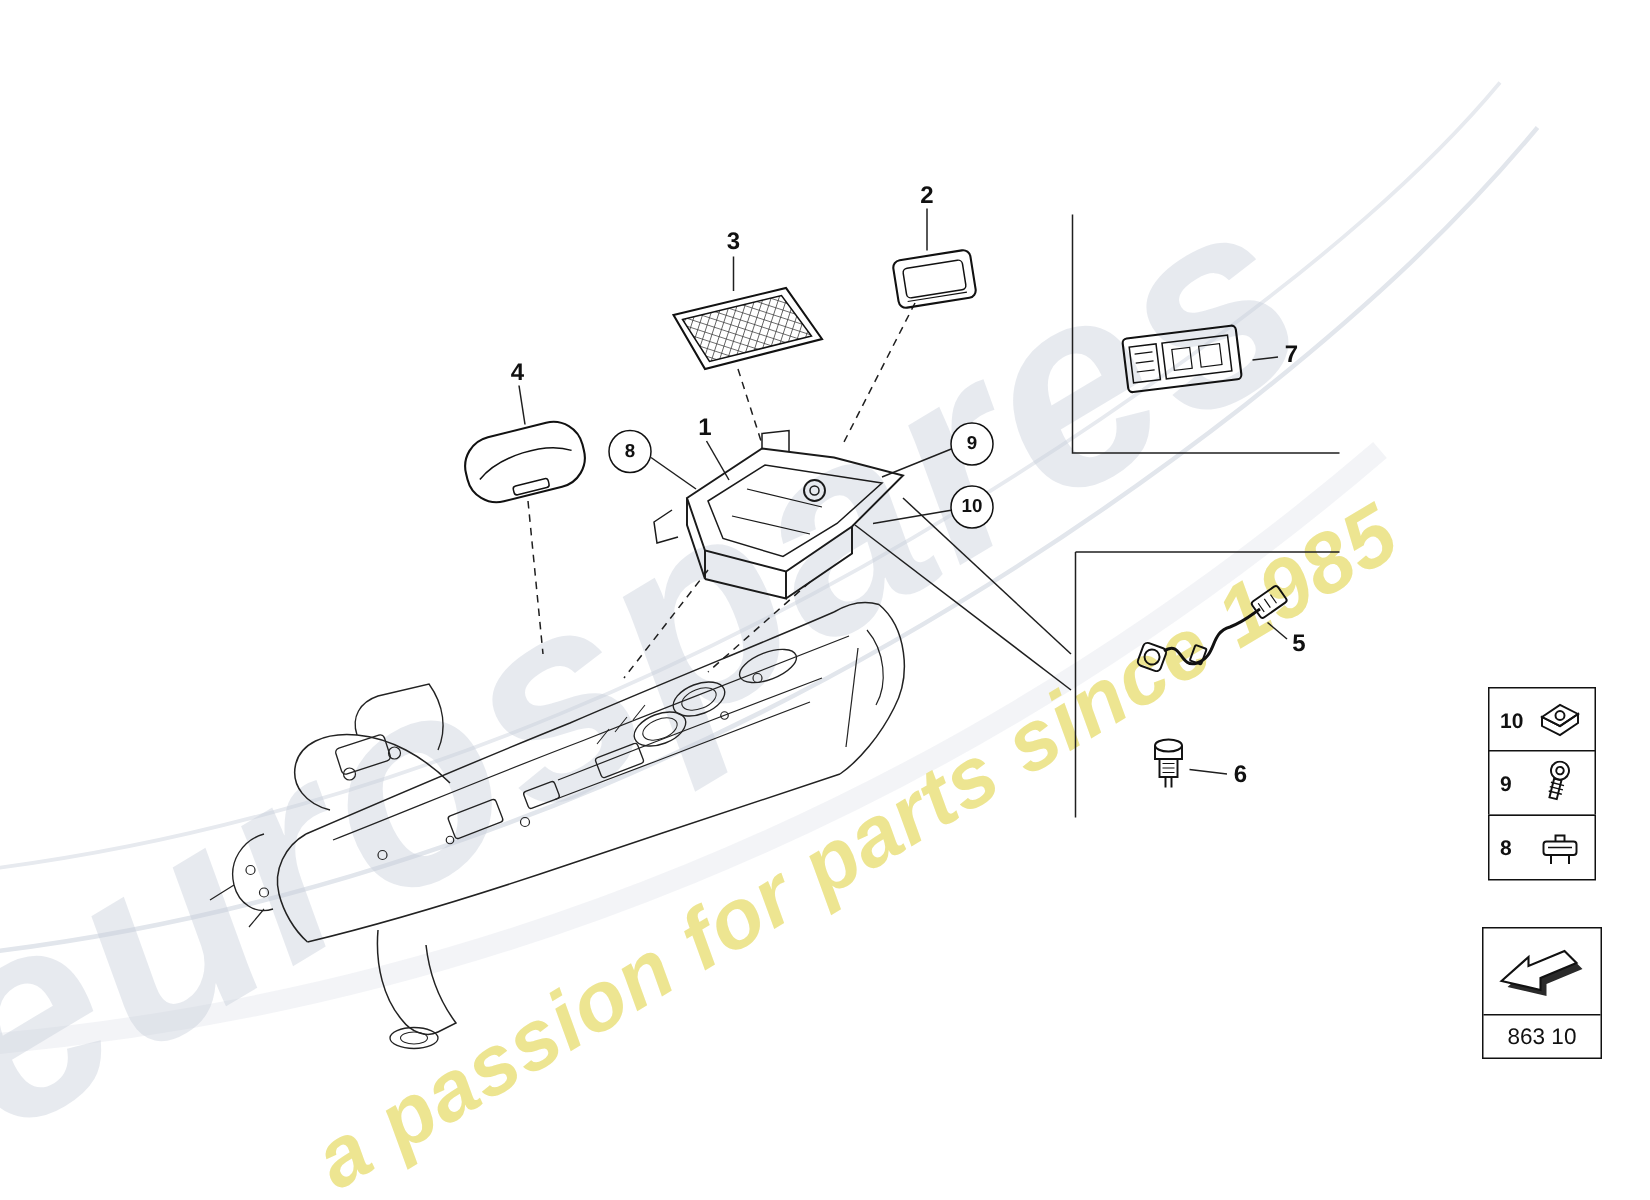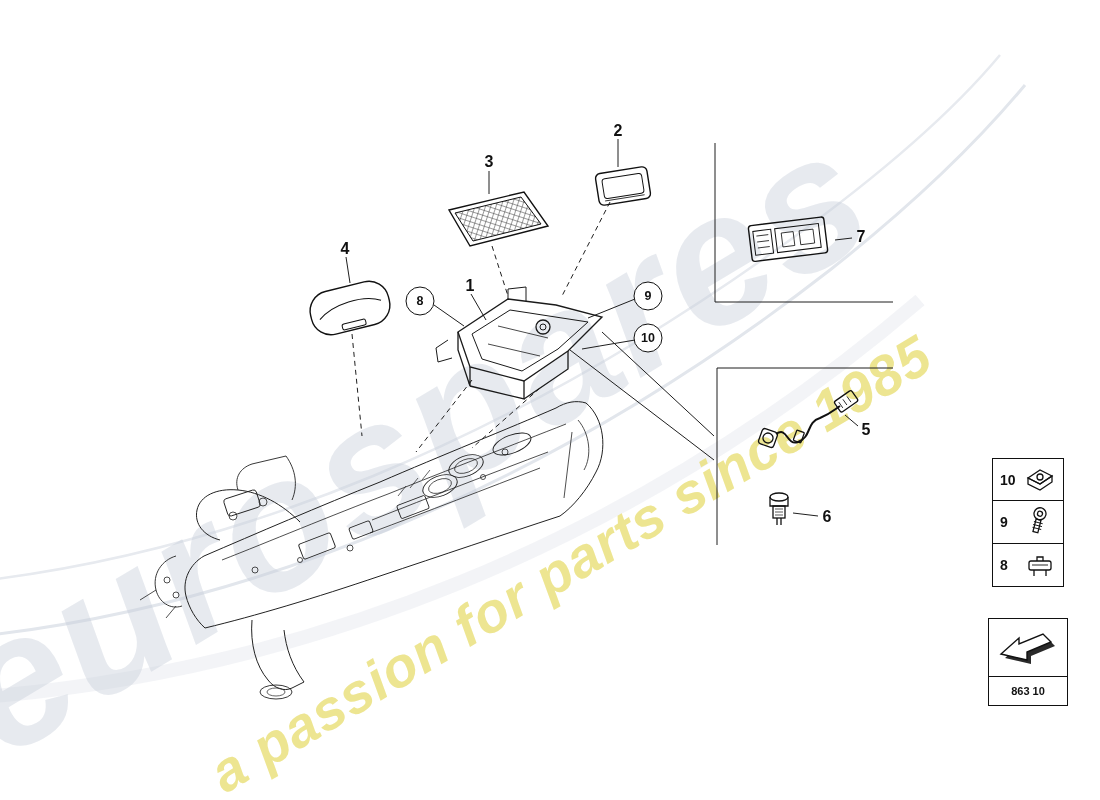--- a/index.html
+++ b/index.html
@@ -44,21 +44,21 @@
   .legend-icon svg { display:block; }
   
   .part-box {
     position:absolute; left:988px; top:618px; width:80px; height:88px;
     border:1.6px solid #111; background:#fff; box-sizing:border-box;
     display:flex; flex-direction:column;
   }
   .part-box-icon { flex:1; display:flex; align-items:center; justify-content:center; border-bottom:1.6px solid #111; }
   .part-box-code {
     height:28px; display:flex; align-items:center; justify-content:center;
-    font-weight:bold; font-size:11px; color:#111;
+    font-weight:normal; font-size:15px; color:#111;
   }
 </style>
 </head>
 <body>
 
 <div class="stage">
 
   <div class="wm-layer">
     <svg class="diagram-svg" width="1100" height="800" viewBox="0 0 1100 800">
       <path d="M-60 700 C300 680 640 540 920 300" stroke="#eef0f4" stroke-width="14" fill="none" opacity="0.7"></path>

